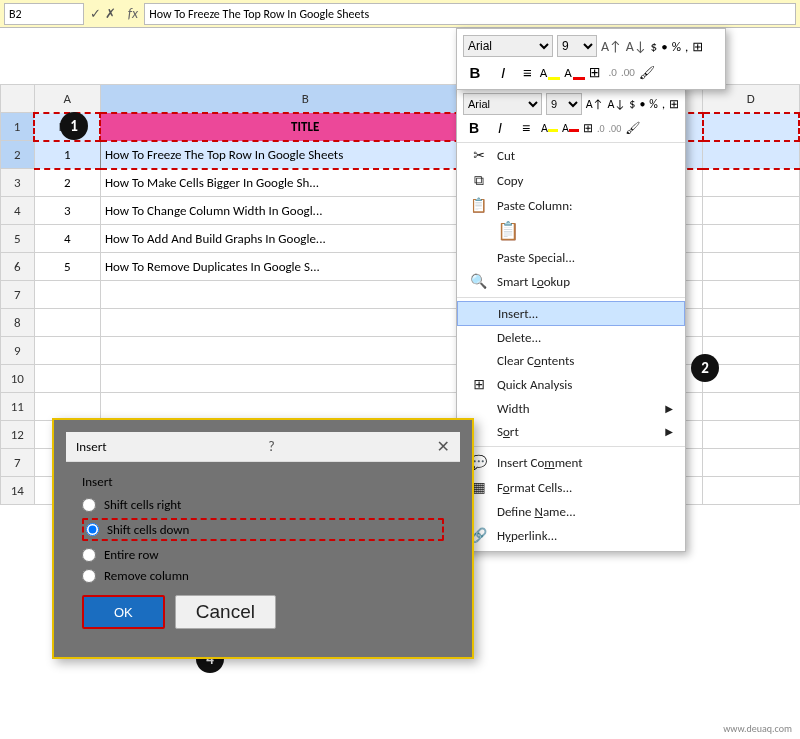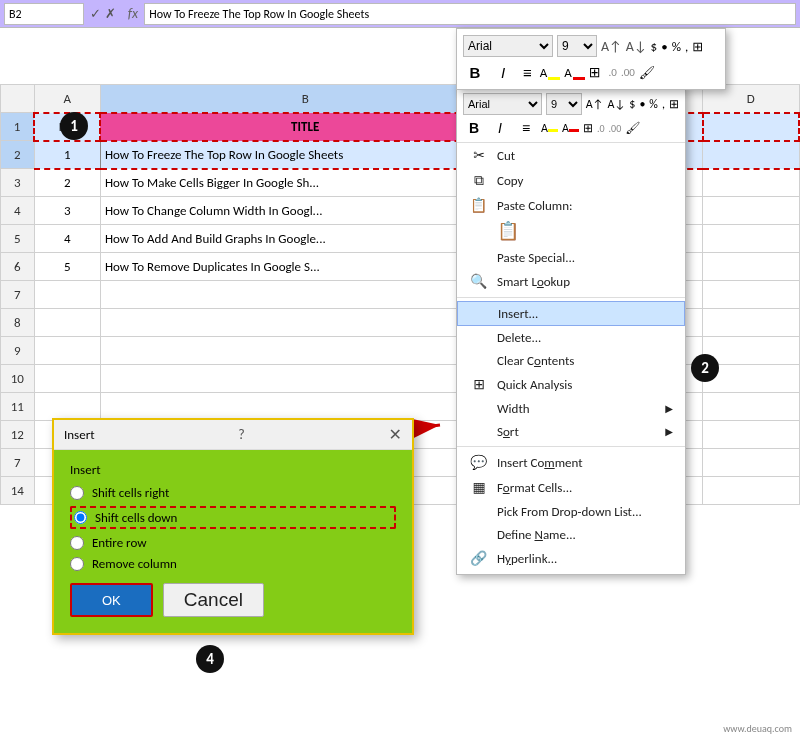--- a/index.html
+++ b/index.html
@@ -4,21 +4,21 @@
   <style>
     * { box-sizing: border-box; margin: 0; padding: 0; }
     body { font-family: Calibri, Arial, sans-serif; font-size: 13px; background: #fff; width: 800px; height: 739px; overflow: hidden; position: relative; }
 
     
     .spreadsheet { position: absolute; top: 0; left: 0; width: 800px; height: 739px; }
 
     
     .formula-bar {
       display: flex; align-items: center;
-      background: #c4b5fd; border-bottom: 1px solid #bbb;
+      background: #fef9c3; border-bottom: 1px solid #bbb;
       height: 28px; padding: 0 4px;
     }
     .cell-ref-box {
       width: 80px; background: #fff; border: 1px solid #bbb;
       font-size: 12px; padding: 2px 4px; height: 22px;
       display: flex; align-items: center;
     }
     .formula-bar-icons {
       display: flex; align-items: center; gap: 4px; margin: 0 6px;
     }
@@ -95,23 +95,23 @@
     
     .badge {
       position: absolute; width: 28px; height: 28px; border-radius: 50%;
       background: #111; color: #fff; display: flex; align-items: center;
       justify-content: center; font-weight: bold; font-size: 15px; z-index: 200;
     }
 
     
     .insert-dialog {
       position: absolute; top: 418px; left: 52px;
-      background: #84cc16; border: 2px solid #e8c000;
+      background: #737373; border: 2px solid #e8c000;
       box-shadow: 4px 4px 10px rgba(0,0,0,0.3);
-      width: 362px; z-index: 300; padding: 0;
+      width: 422px; z-index: 300; padding: 12px;
     }
     .dialog-titlebar {
       display: flex; align-items: center; justify-content: space-between;
       background: #f0f0f0; padding: 5px 10px; border-bottom: 1px solid #ddd;
     }
     .dialog-title { font-size: 13px; font-weight: normal; }
     .dialog-close { cursor: pointer; font-size: 16px; color: #555; background: none; border: none; }
     .dialog-question { font-size: 14px; color: #555; }
     .dialog-body { padding: 12px 16px 16px 16px; }
     .dialog-group-label { font-size: 13px; margin-bottom: 8px; }
@@ -405,24 +405,20 @@
     <div class="ctx-item">
       <span class="ctx-icon">💬</span>
       <span>Insert Co<u>m</u>ment</span>
     </div>
     <div class="ctx-item">
       <span class="ctx-icon">▦</span>
       <span>F<u>o</u>rmat Cells...</span>
     </div>
     <div class="ctx-item">
       <span class="ctx-icon"></span>
-      <span>Pick From Drop-down List...</span>
-    </div>
-    <div class="ctx-item">
-      <span class="ctx-icon"></span>
       <span>Define <u>N</u>ame...</span>
     </div>
     <div class="ctx-item">
       <span class="ctx-icon">🔗</span>
       <span>H<u>y</u>perlink...</span>
     </div>
   </div>
 
   <div class="insert-dialog">
     <div class="dialog-titlebar">

